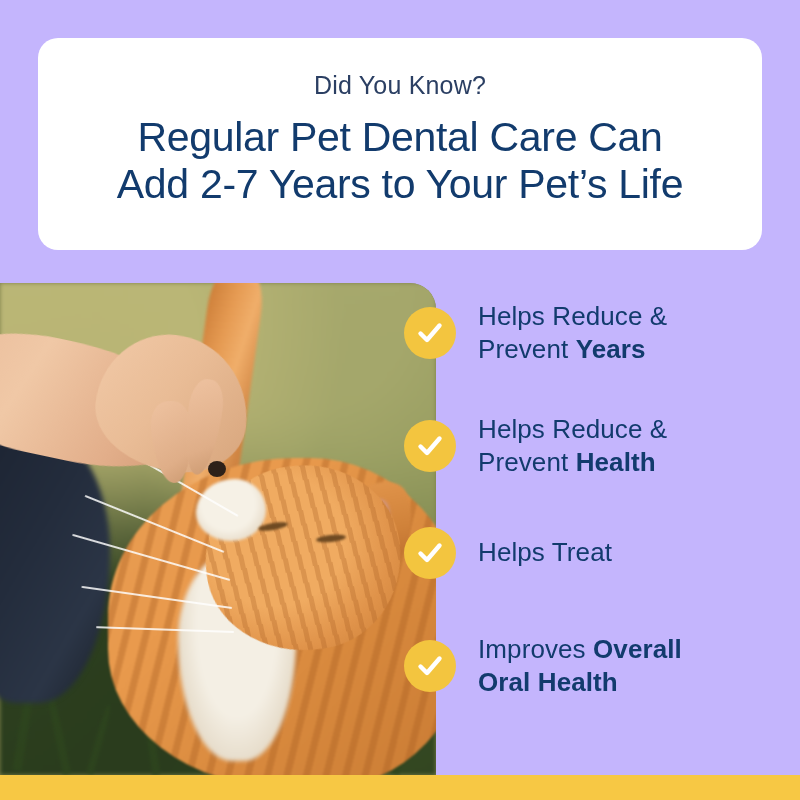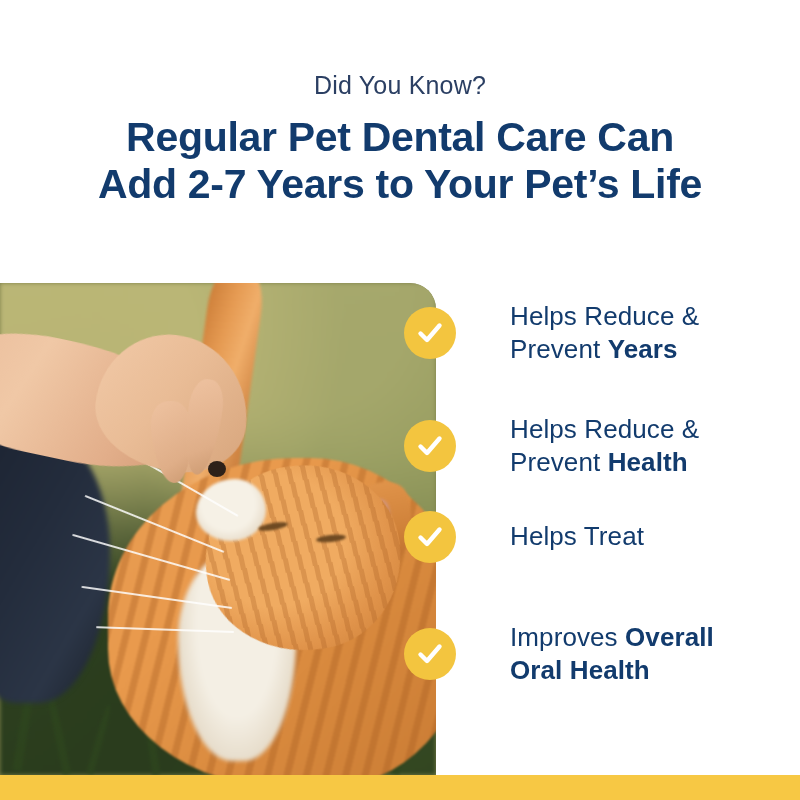--- a/index.html
+++ b/index.html
@@ -10,21 +10,21 @@
     width: 800px;
     height: 800px;
     overflow: hidden;
     font-family: "Liberation Sans", sans-serif;
     background: #94d5f2;
   }
   .poster {
     position: relative;
     width: 800px;
     height: 800px;
-    background: #ffffff;
+    background: #c4b5fd;
     overflow: hidden;
   }
 
   
   .header-card {
     position: absolute;
     left: 38px;
     top: 38px;
     width: 724px;
     height: 212px;
@@ -41,21 +41,21 @@
     font-size: 25px;
     font-weight: 400;
     color: #2b3f63;
     letter-spacing: 0.2px;
     line-height: 1.1;
     margin: 0 0 14px 0;
     text-align: center;
   }
   .headline {
     font-size: 41px;
-    font-weight: 700;
+    font-weight: 400;
     color: #123b6d;
     line-height: 1.15;
     text-align: center;
     margin: 0;
     letter-spacing: -0.3px;
   }
   .headline .hl-line {
     display: block;
     white-space: nowrap;
   }
@@ -256,43 +256,42 @@
   }
   .benefit {
     position: absolute;
     left: 0;
     display: flex;
     align-items: center;
     gap: 22px;
   }
   .benefit.b0 { top: 17px; }
   .benefit.b1 { top: 130px; }
-  .benefit.b2 { top: 228px; }
-  .benefit.b3 { top: 338px; }
+  .benefit.b2 { top: 244px; }
+  .benefit.b3 { top: 350px; }
 
   .check-circle {
     flex: 0 0 auto;
     width: 52px;
     height: 52px;
     border-radius: 50%;
     background: #f3c53f;
     display: flex;
     align-items: center;
     justify-content: center;
   }
   .check-circle svg { display: block; }
 
   .benefit-text {
     font-size: 26px;
     line-height: 1.28;
     color: #123b6d;
     font-weight: 400;
     letter-spacing: 0.1px;
     white-space: pre-line;
-    margin-left: 32px;
   }
   .benefit-text b { font-weight: 700; }
 
   
   .footer-bar {
     position: absolute;
     left: 0;
     bottom: 0;
     width: 800px;
     height: 25px;

